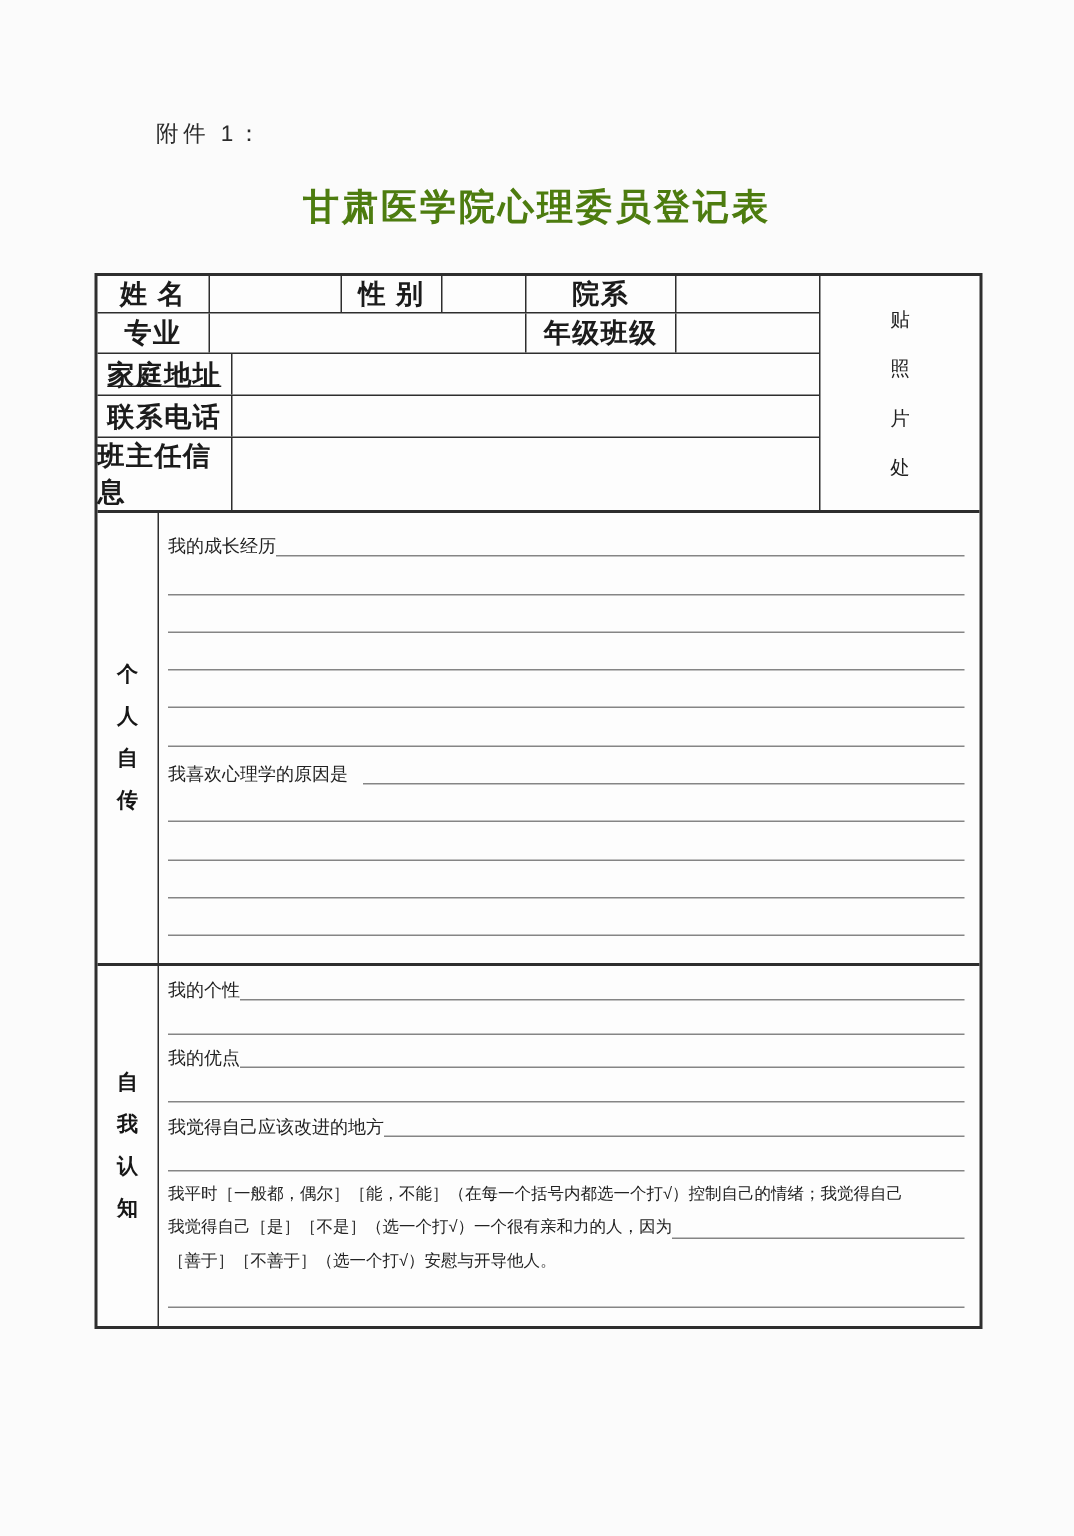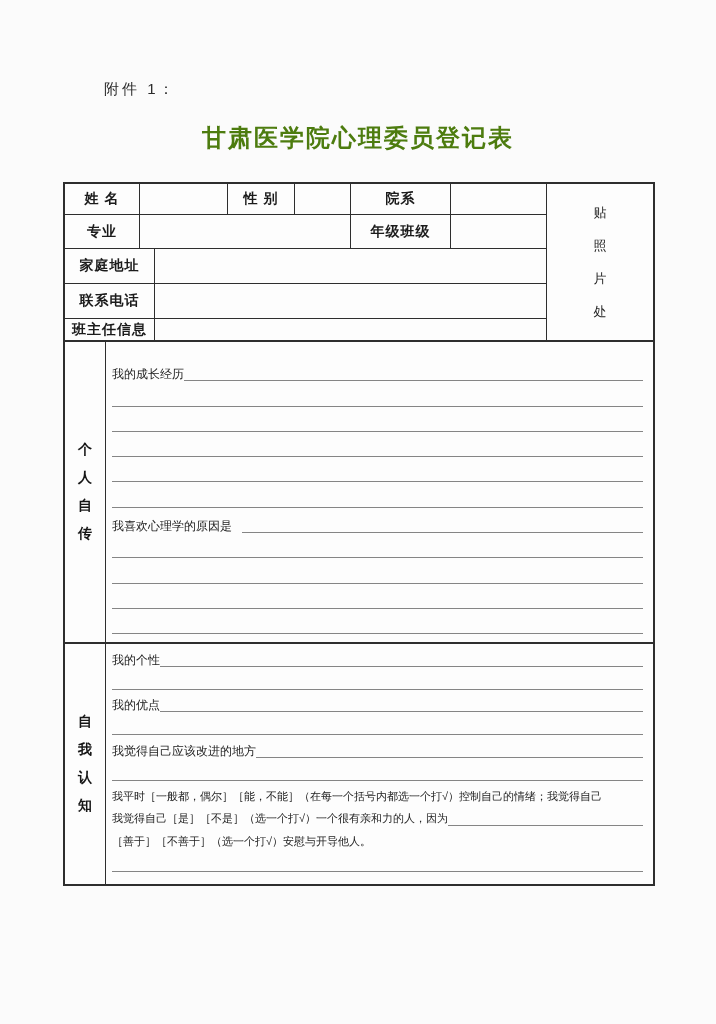--- a/index.html
+++ b/index.html
@@ -22,44 +22,44 @@
     position:absolute;left:63px;top:182px;width:588px;
     border:2px solid #2e2e2e;background:#fdfdfd;
   }
   
   .hdr{display:flex;height:156px;border-bottom:2px solid #2e2e2e;}
   .hdr-left{width:481px;display:flex;flex-direction:column;border-right:1px solid #2e2e2e;}
   .hdr-row{display:grid;border-bottom:1px solid #2e2e2e;}
   .hdr-row:last-child{border-bottom:none;flex:1;}
   .r1{height:30px;grid-template-columns:75px 88px 67px 56px 100px 1fr;}
   .r2{height:33px;grid-template-columns:75px 211px 100px 1fr;}
-  .r3{height:34px;grid-template-columns:90px 1fr;}
+  .r3{height:34px;grid-template-columns:90px 1fr;text-decoration:underline;}
   .r4{height:34px;grid-template-columns:90px 1fr;}
   .r5{grid-template-columns:90px 1fr;}
   .cell{
     border-right:1px solid #2e2e2e;
     display:flex;align-items:center;justify-content:center;
-    font-size:14px;font-weight:600;color:#1b1b1b;letter-spacing:1px;
+    font-size:18px;font-weight:600;color:#1b1b1b;letter-spacing:1px;
   }
   .cell:last-child{border-right:none;}
   .photo-cell{
     flex:1;display:flex;flex-direction:column;align-items:center;justify-content:center;
     gap:15px;font-size:13px;color:#222;
   }
   
   .section{display:flex;}
   .sec1{height:300px;border-bottom:2px solid #2e2e2e;}
   .sec2{height:240px;}
   .side{
     width:40px;border-right:1px solid #2e2e2e;
     display:flex;flex-direction:column;align-items:center;justify-content:center;
     gap:10px;font-size:14px;font-weight:600;color:#161616;
   }
   .content{flex:1;display:flex;flex-direction:column;padding:0 10px 0 6px;min-width:0;}
-  .sec1 .content{padding-top:14px;}
+  .sec1 .content{padding-top:4px;}
   .sec2 .content{padding-top:0;}
   .bline{display:flex;align-items:flex-end;white-space:nowrap;font-size:12px;color:#222;}
   .sec1 .bline{height:25.3px;}
   .sec2 .bline{height:22.8px;}
   .blabel{line-height:14px;}
   .ptext{line-height:15px;font-size:11px;}
   .ul{flex:1;border-bottom:1px solid #858585;min-width:20px;}
   .ul.gap{margin-left:10px;}
 </style>
 </head>

